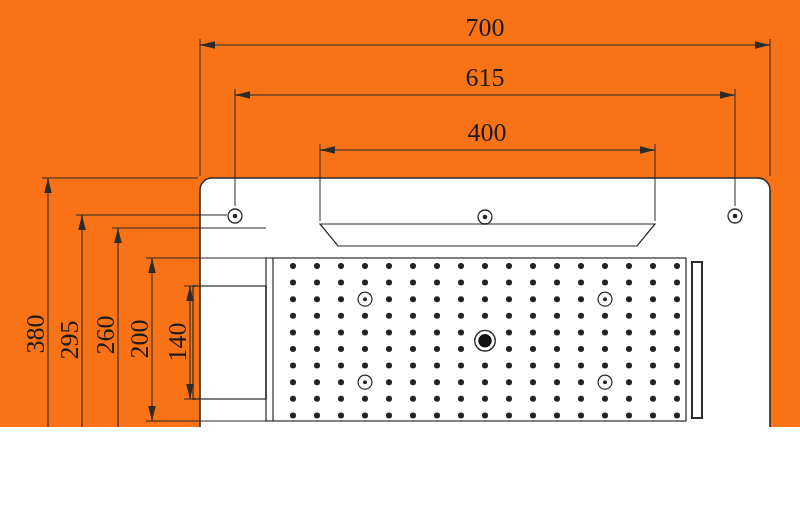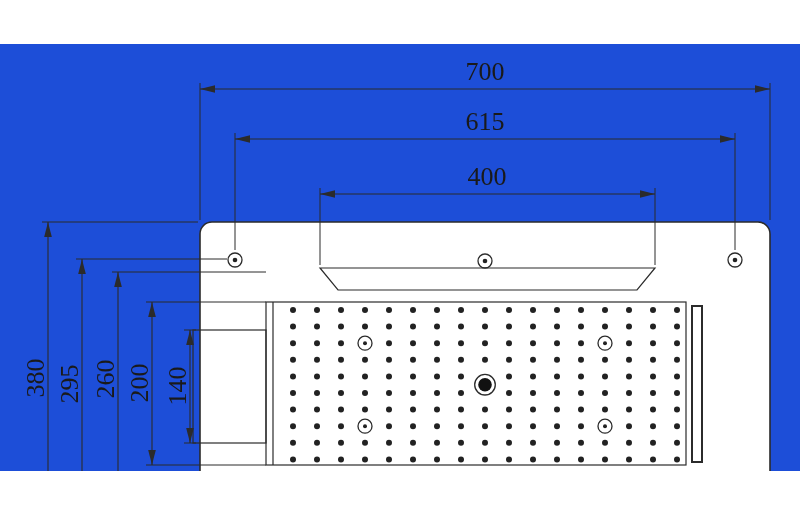--- a/index.html
+++ b/index.html
@@ -1,17 +1,17 @@
 <!DOCTYPE html>
 <html><head>
 <meta charset="utf-8">
 <style>
   html,body{margin:0;padding:0;background:#ffffff;}
-  .stage{position:relative;width:800px;height:427px;background:#1d4ed8;overflow:hidden;
-         font-family:"Liberation Serif", serif;margin-top:44px;}
+  .stage{position:relative;width:800px;height:427px;background:#f97316;overflow:hidden;
+         font-family:"Liberation Serif", serif;}
   svg{display:block;}
   .outline{fill:#ffffff;stroke:#2b2b2b;stroke-width:1.6;}
   .feature{fill:#ffffff;stroke:#2b2b2b;stroke-width:1.3;}
   .thin{fill:none;stroke:#2b2b2b;stroke-width:1.2;}
   .bar{fill:#ffffff;stroke:#2b2b2b;stroke-width:2;}
   .dim{stroke:#2b2b2b;stroke-width:1.1;fill:none;}
   .ext{stroke:#2b2b2b;stroke-width:1;fill:none;}
   .dot{fill:#222222;stroke:none;}
   .soliddot{fill:#111111;stroke:none;}
   .dim-label{font-family:"Liberation Serif", serif;font-size:26px;fill:#1a1a1a;}

